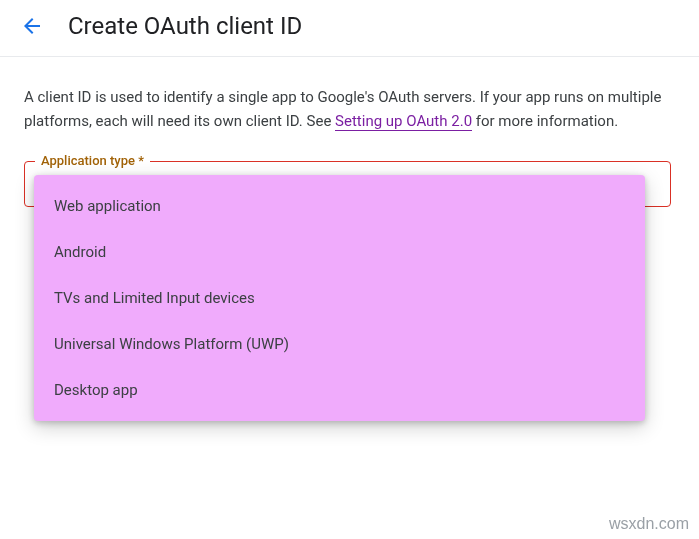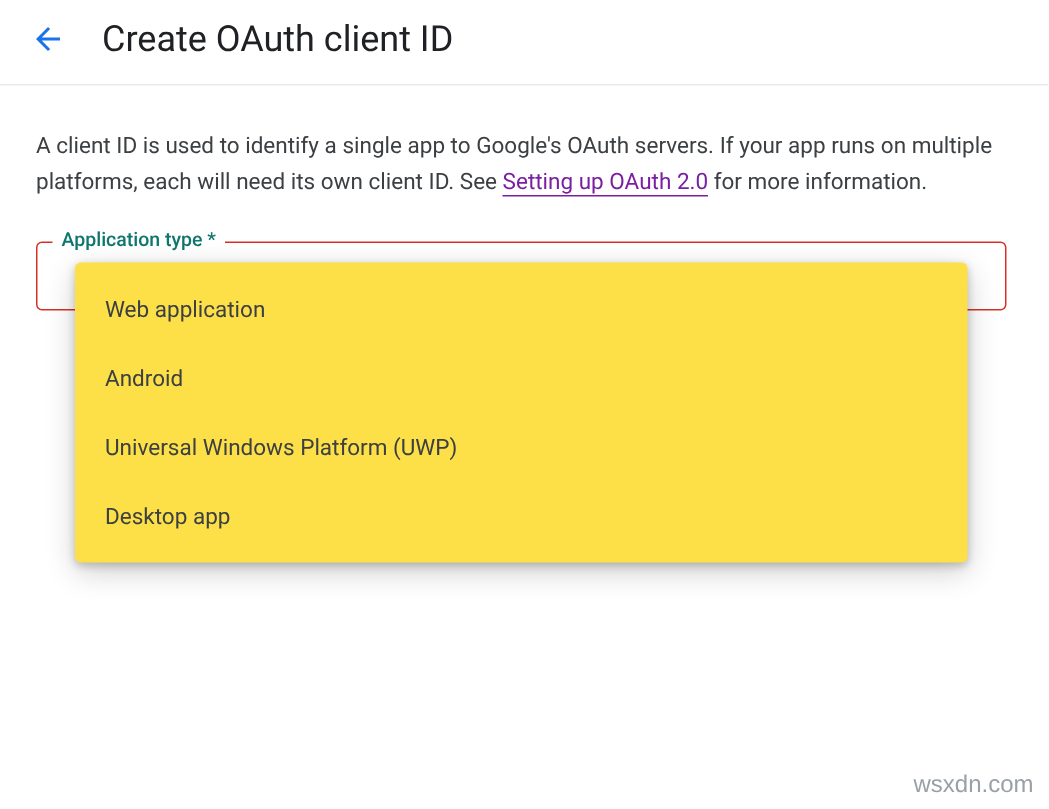--- a/index.html
+++ b/index.html
@@ -53,29 +53,29 @@
       height: 46px;
       position: relative;
     }
     .select-label {
       position: absolute;
       top: -9px;
       left: 10px;
       background: #fff;
       padding: 0 6px;
       font-size: 13px;
-      color: #0f766e;
+      color: #a16207;
       font-weight: 500;
     }
     .dropdown {
       position: absolute;
       top: 14px;
-      left: 26px;
+      left: 10px;
       right: 26px;
-      background: #fde047;
+      background: #f0abfc;
       box-shadow: 0 2px 6px rgba(0,0,0,0.2), 0 6px 20px rgba(0,0,0,0.19);
       border-radius: 4px;
       padding: 8px 0;
       z-index: 10;
     }
     .dropdown-item {
       padding: 14px 20px;
       font-size: 15px;
       color: #3c4043;
       cursor: pointer;
@@ -106,19 +106,20 @@
     <span>A client ID is used to identify a single app to Google's OAuth servers. If your app runs on multiple platforms, each will need its own client ID. See </span><a class="link">Setting up OAuth 2.0</a><span> for more information.</span>
   </p>
 
   <div class="select-wrapper">
     <div class="select-field">
       <span class="select-label">Application type *</span>
     </div>
     <div class="dropdown">
       <div class="dropdown-item">Web application</div>
       <div class="dropdown-item">Android</div>
+      <div class="dropdown-item">TVs and Limited Input devices</div>
       <div class="dropdown-item">Universal Windows Platform (UWP)</div>
       <div class="dropdown-item">Desktop app</div>
     </div>
   </div>
 </div>
 
 <div class="watermark">wsxdn.com</div>
 
 </body></html>

